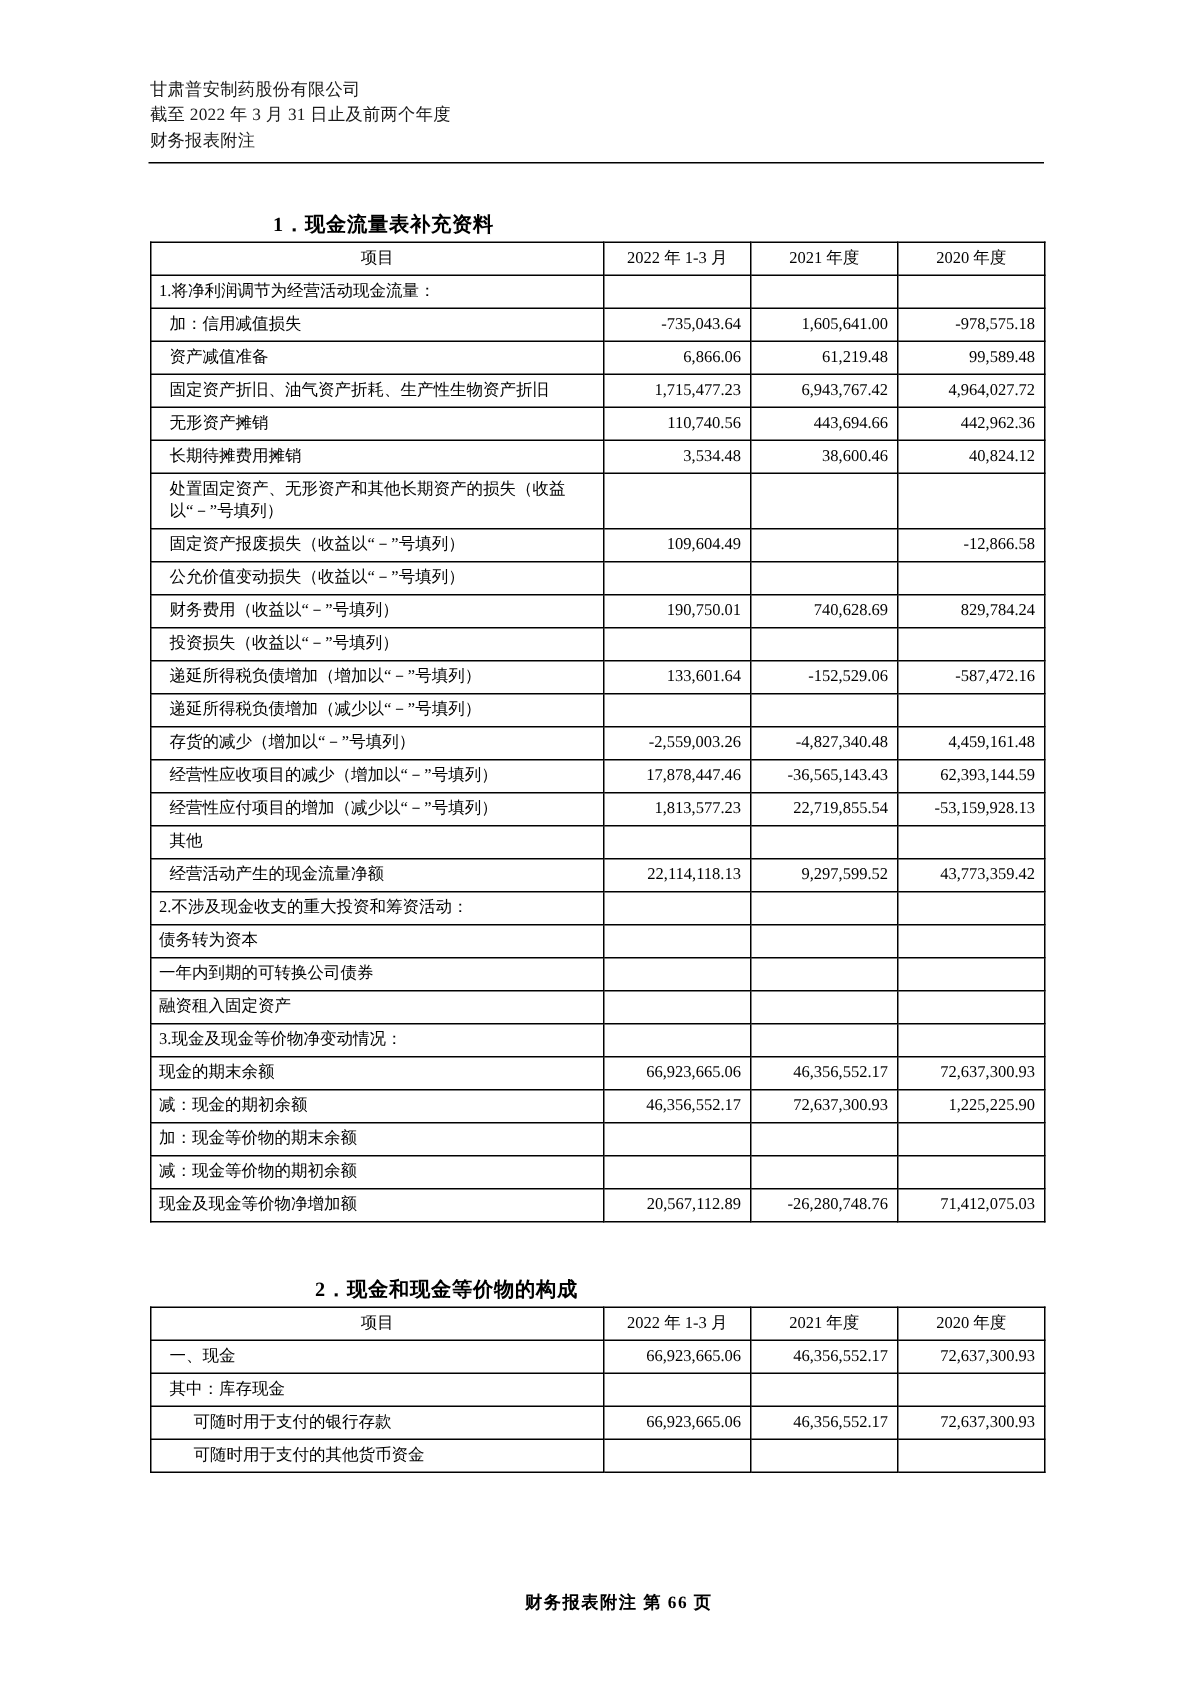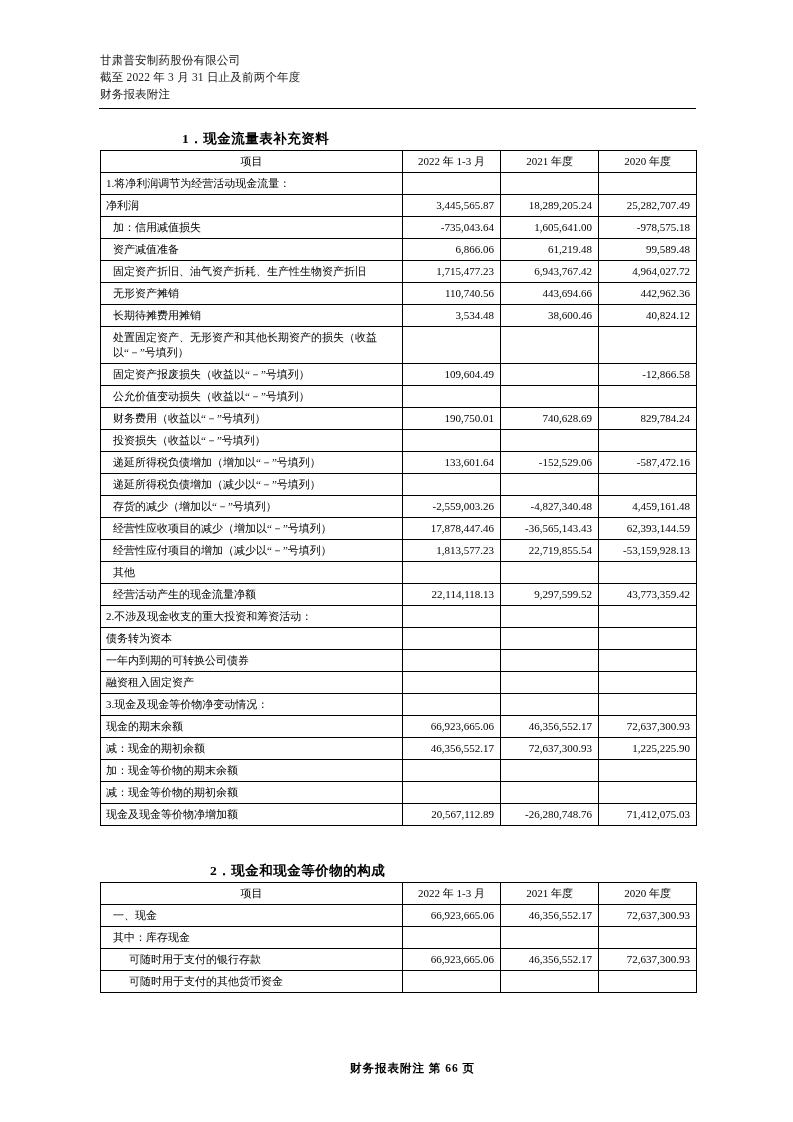--- a/index.html
+++ b/index.html
@@ -36,21 +36,21 @@
   }
   .section-title {
     font-weight: bold;
     font-size: 13.5px;
     letter-spacing: 0.5px;
     margin: 0;
     padding: 0;
     text-align: left;
   }
   .title-1 {
-    margin-top: 21px;
+    margin-top: 32px;
     margin-left: 82px;
     font-family: Liberation Serif, serif;
   }
   .title-2 {
     margin-top: 36px;
     margin-left: 110px;
   }
   table {
     border-collapse: collapse;
     width: 596px;
@@ -121,26 +121,20 @@
           <td>2021 年度</td>
           <td>2020 年度</td>
         </tr>
         <tr>
           <td class="item">1.将净利润调节为经营活动现金流量：</td>
           <td class="num"></td>
           <td class="num"></td>
           <td class="num"></td>
         </tr>
         <tr>
-          <td class="item">净利润</td>
-          <td class="num">3,445,565.87</td>
-          <td class="num">18,289,205.24</td>
-          <td class="num">25,282,707.49</td>
-        </tr>
-        <tr>
           <td class="item indent1">加：信用减值损失</td>
           <td class="num">-735,043.64</td>
           <td class="num">1,605,641.00</td>
           <td class="num">-978,575.18</td>
         </tr>
         <tr>
           <td class="item indent1">资产减值准备</td>
           <td class="num">6,866.06</td>
           <td class="num">61,219.48</td>
           <td class="num">99,589.48</td>

